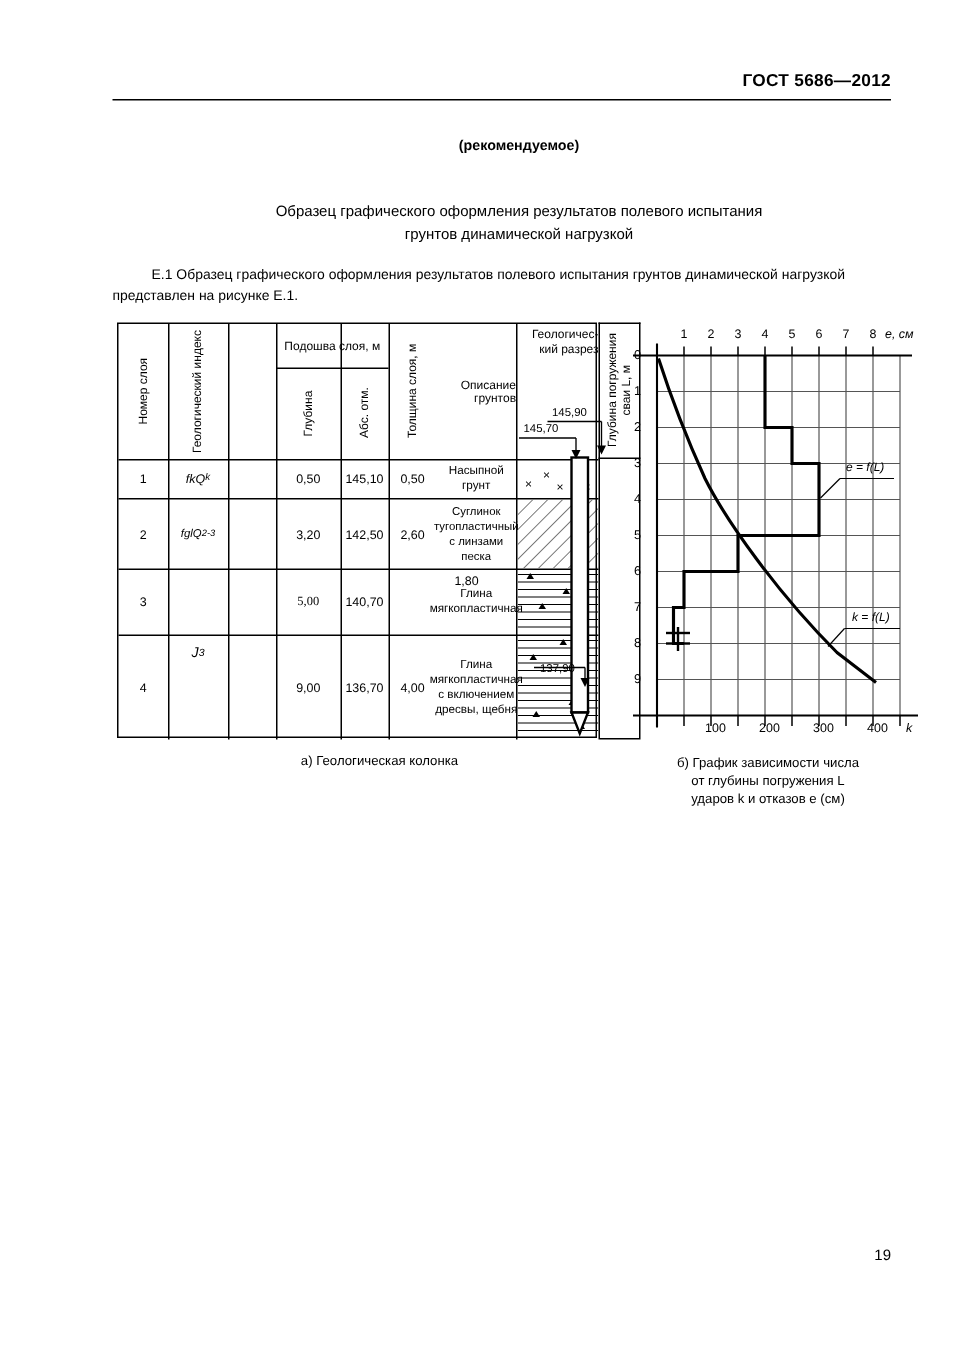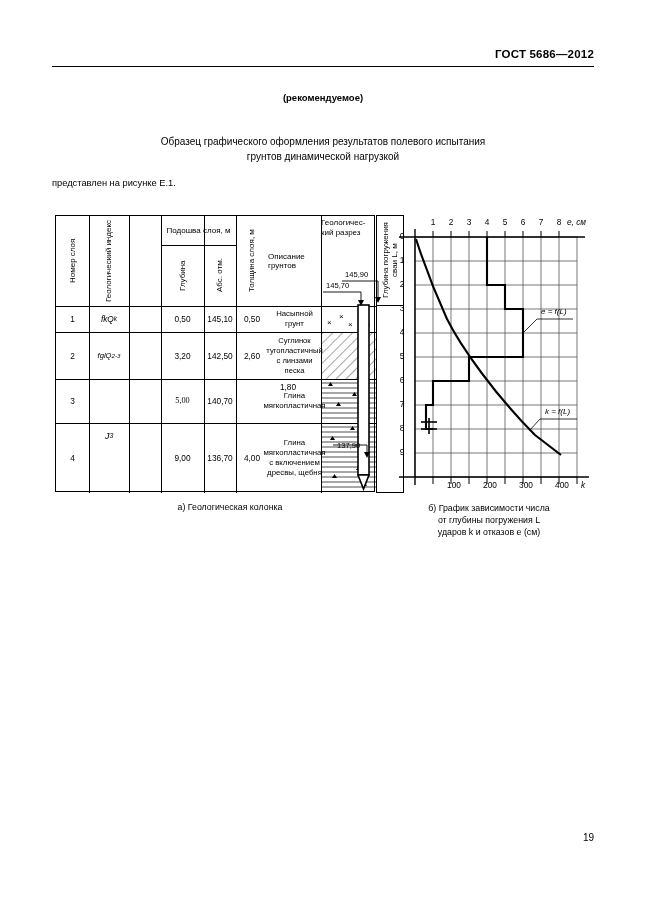--- a/index.html
+++ b/index.html
@@ -11,20 +11,21 @@
     width: 646px;
     height: 913px;
     position: relative;
     font-family: "Liberation Sans", sans-serif;
     color: #000000;
     overflow: hidden;
   }
   .page {
     position: absolute;
     inset: 0;
+    margin-left: 23px;
   }
 
   
   .gost-header {
     position: absolute;
     top: 48px;
     right: 52px;
     font-size: 11.5px;
     font-weight: bold;
     letter-spacing: 0.2px;
@@ -110,21 +111,21 @@
     font-size: 8px;
     text-align: center;
     line-height: 9.5px;
     display: flex;
     align-items: center;
     justify-content: center;
   }
   .htext {
     position: absolute;
     font-size: 8px;
-    text-align: left;
+    text-align: right;
     line-height: 9.5px;
     display: flex;
     align-items: center;
     justify-content: center;
   }
   .cellval {
     position: absolute;
     font-size: 8.3px;
     display: flex;
     align-items: center;
@@ -217,20 +218,21 @@
   <div class="gost-rule"></div>
 
   <div class="appendix-sub">(рекомендуемое)</div>
 
   <div class="doc-title">
     <div>Образец графического оформления результатов полевого испытания</div>
     <div>грунтов динамической нагрузкой</div>
   </div>
 
   <div class="intro">
+    <div class="indent">Е.1 Образец графического оформления результатов полевого   испытания грунтов динамической нагрузкой</div>
     <div>представлен на рисунке Е.1.</div>
   </div>
 
   <div class="figure">
 
     <div class="geo-table">
 
       <div class="vline" style="left:33px;  top:0;  height:277px;"></div>
       <div class="vline" style="left:73px;  top:0;  height:277px;"></div>
       <div class="vline" style="left:105px; top:0;  height:277px;"></div>

